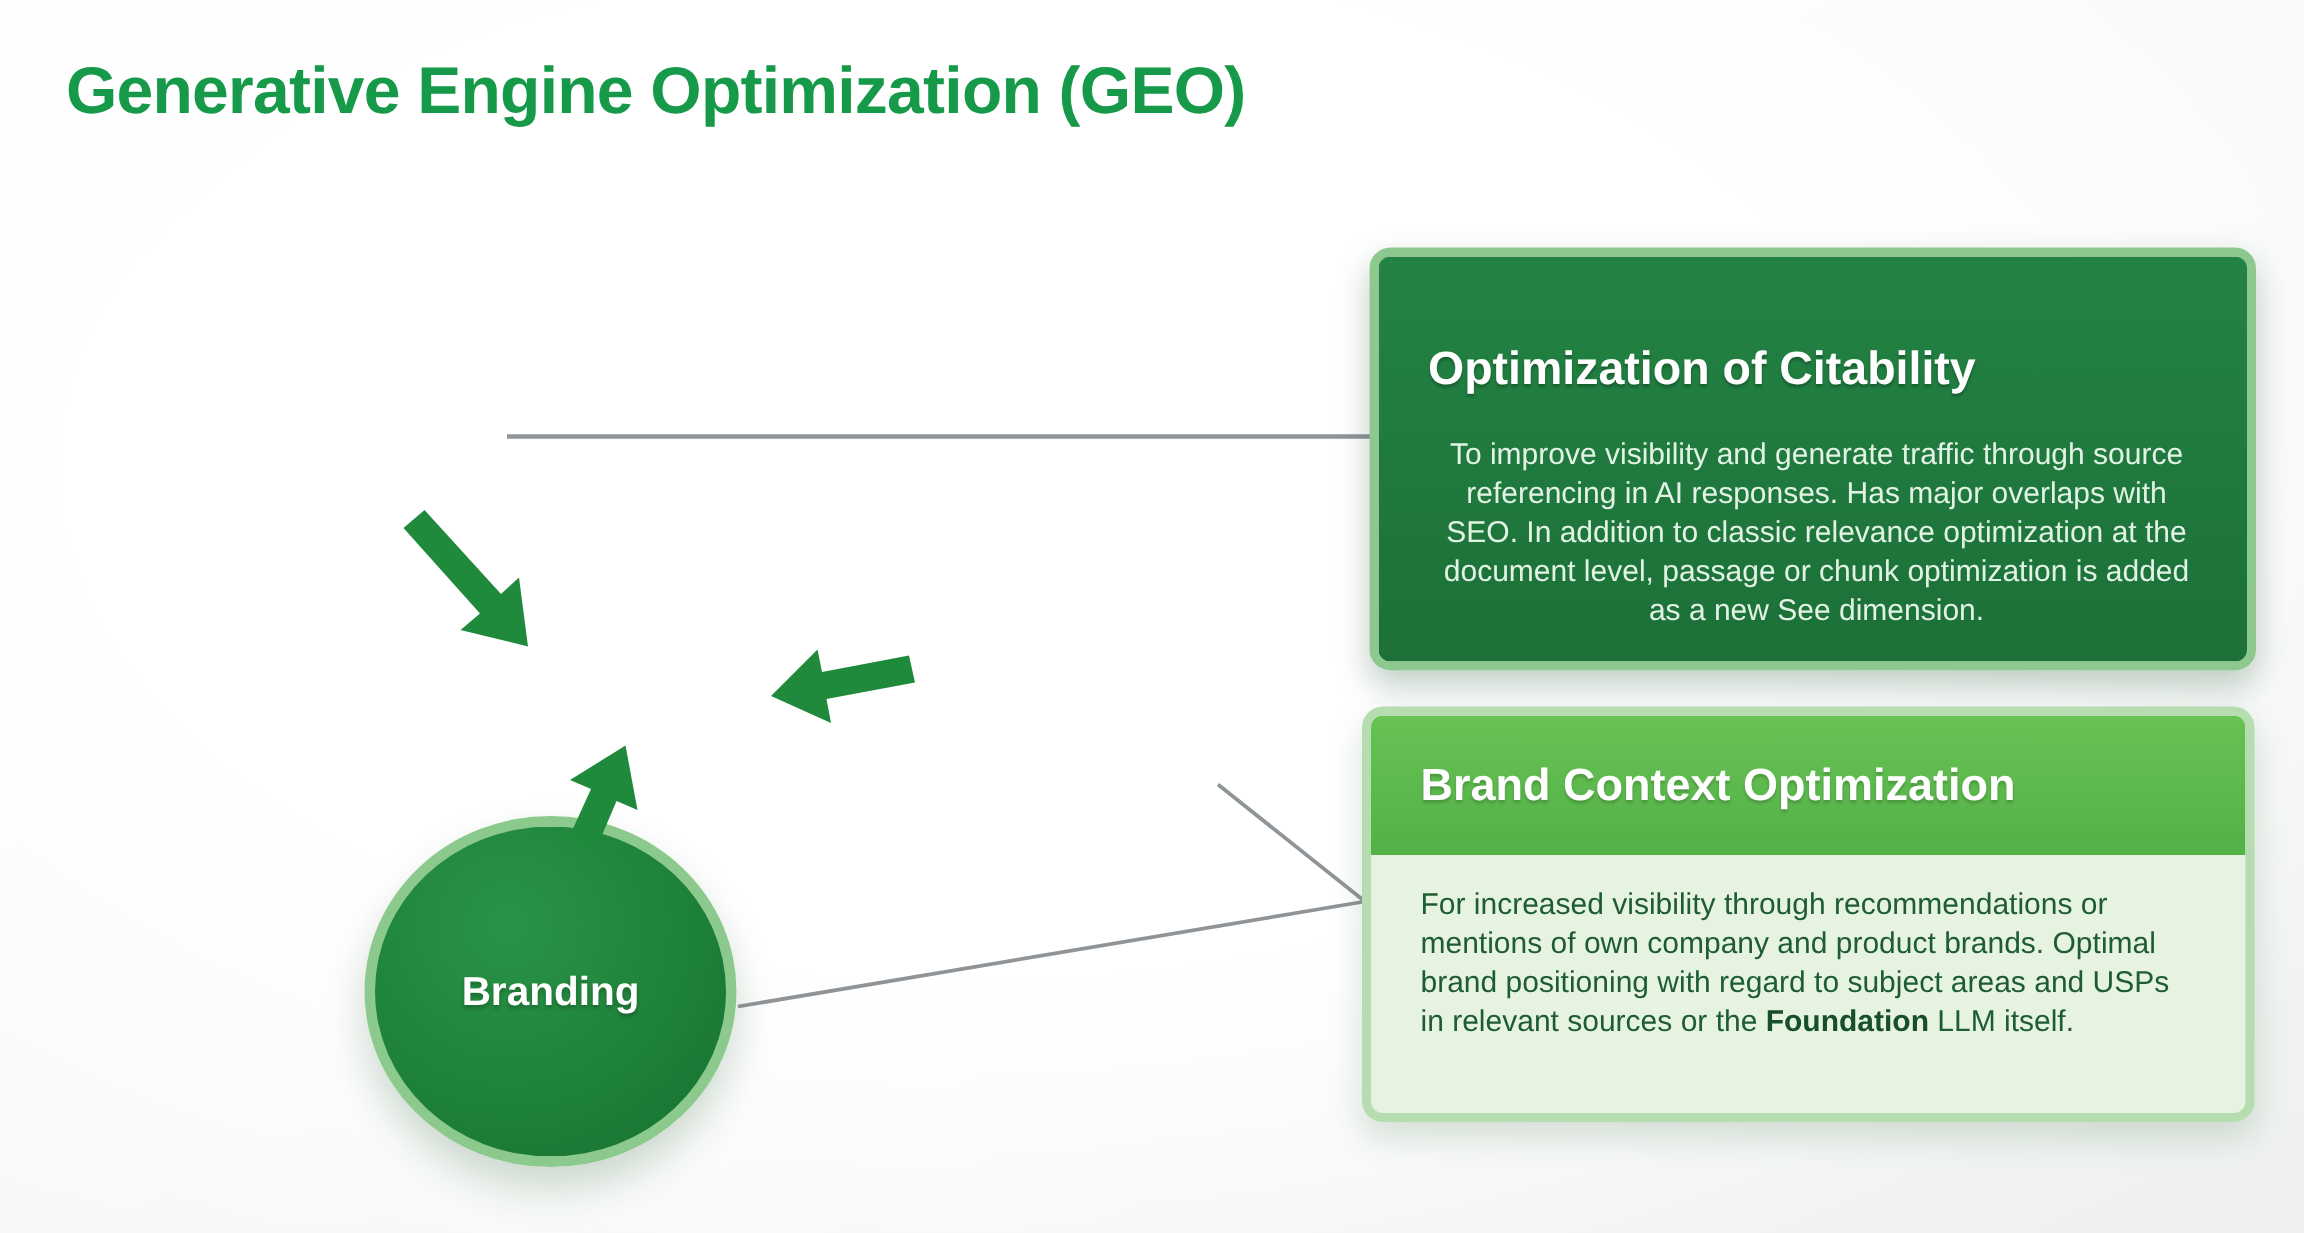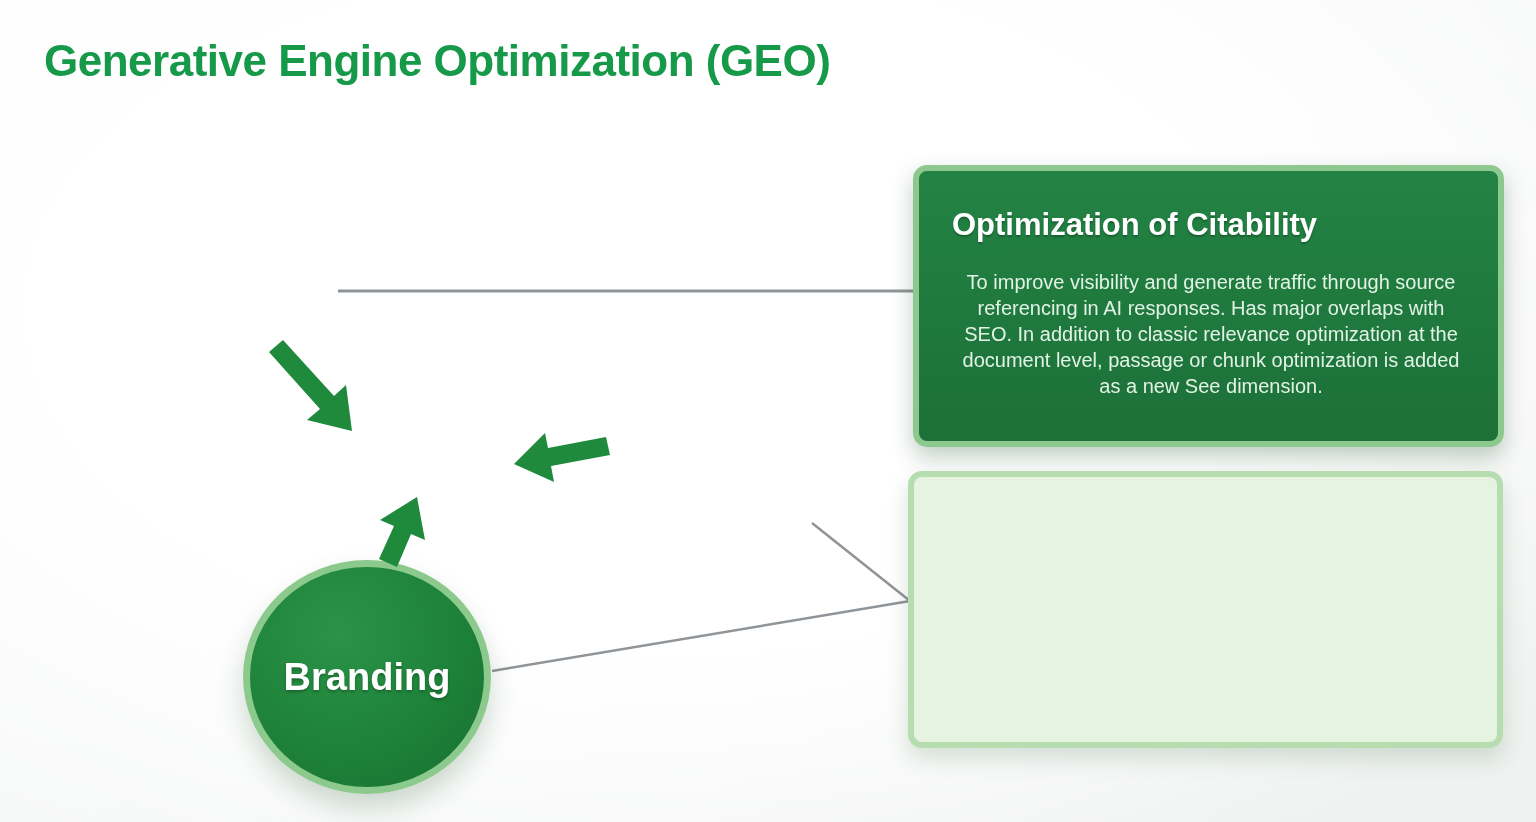--- a/index.html
+++ b/index.html
@@ -33,21 +33,21 @@
     box-shadow: 0 14px 26px rgba(40, 90, 50, 0.22);
     display: flex;
     align-items: center;
     justify-content: center;
     color: #ffffff;
     font-weight: 700;
     text-shadow: 0 2px 3px rgba(0,0,0,0.25);
   }
   .node-seo      { left: 100px; top: 175px; width: 240px; height: 232px; font-size: 60px; }
   .node-onlinepr { left: 597px; top: 318px; width: 246px; height: 246px; font-size: 38px; }
-  .node-branding { left: 243px; top: 560px; width: 248px; height: 234px; font-size: 38px; }
+  .node-branding { left: 243px; top: 544px; width: 248px; height: 234px; font-size: 27px; }
   
   .node-geo {
     position: absolute;
     left: 321px; top: 415px; width: 206px; height: 95px;
     background: linear-gradient(180deg, #f5ae24 0%, var(--geo_orange, #efa41d) 100%);
     border-radius: 28px;
     box-shadow: 0 10px 20px rgba(120, 80, 0, 0.25);
     display: flex; align-items: center; justify-content: center;
     color: #ffffff; font-weight: 700; font-size: 54px;
     letter-spacing: 1px;
@@ -63,21 +63,21 @@
     position: absolute;
     border-radius: 14px;
   }
   .card-dark {
     left: 913px; top: 165px; width: 591px; height: 282px;
     border: 6px solid var(--card_dark_border, #8dc88f);
     background: linear-gradient(180deg, #238344 0%, #1c7038 100%);
     box-shadow: 0 10px 22px rgba(30, 80, 45, 0.28);
   }
   .card-dark .card-title {
-    margin: 36px 33px 0 33px;
+    margin: 57px 33px 0 33px;
     font-size: 31px; font-weight: 700; color: #ffffff;
     text-shadow: 0 2px 2px rgba(0,0,0,0.25);
   }
   .card-dark .card-body {
     margin: 26px 33px 0 33px;
     width: 518px;
     font-size: 20px; line-height: 26px;
     color: #e2f3e5;
     text-align: center;
   }
@@ -128,15 +128,19 @@
     <polygon points="606,437 548,448 545,433 514,464 554,482 551,466 610,455" fill="var(--arrow_green)"></polygon>
     <polygon points="397,567 411,534 425,540 417,497 380,520 394,526 379,559" fill="var(--arrow_green)"></polygon>
   </svg>
 
   <div class="card card-dark z1">
     <div class="card-title">Optimization of Citability</div>
     <div class="card-body">To improve visibility and generate traffic through source referencing in AI responses. Has major overlaps with SEO. In addition to classic relevance optimization at the document level, passage or chunk optimization is added as a new See dimension.</div>
   </div>
 
   <div class="card card-light z1">
+    <div class="card-header">
+      <div class="card-title">Brand Context Optimization</div>
+    </div>
+    <div class="card-body"><span>For increased visibility through recommendations or mentions of own company and product brands. Optimal brand positioning with regard to subject areas and USPs in relevant sources or the </span><b>Foundation</b><span> LLM itself.</span></div>
   </div>
 
 </div>
 
 </body></html>

